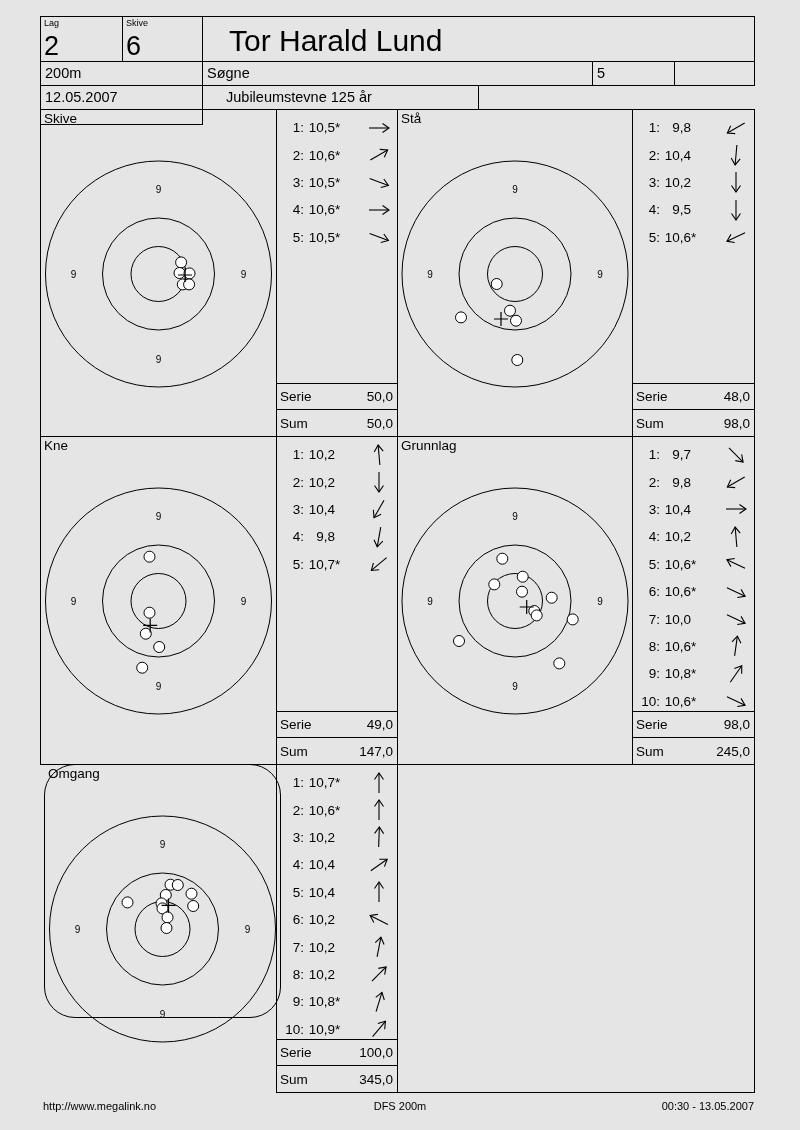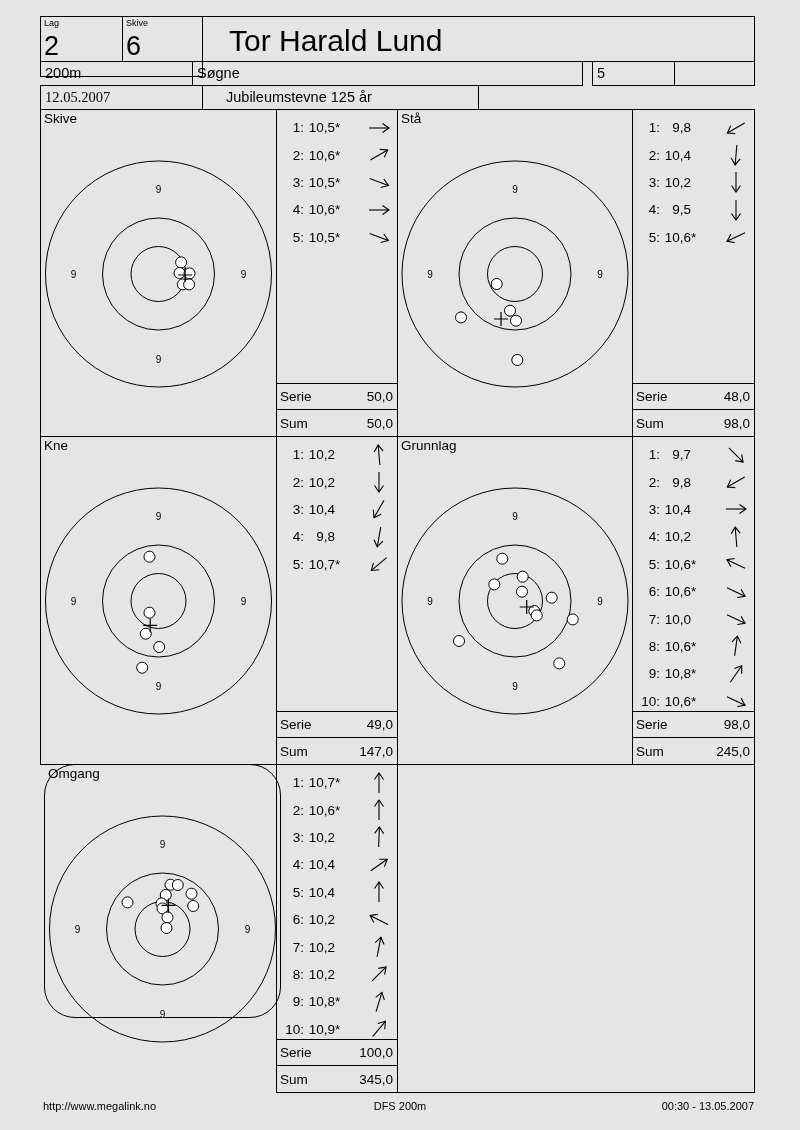--- a/index.html
+++ b/index.html
@@ -32,32 +32,32 @@
     <div class="big-val">2</div>
   </div>
   <div class="cell" style="left:122px;top:16px;width:81px;height:46px;">
     <div class="tiny-label">Skive</div>
     <div class="big-val">6</div>
   </div>
   <div class="cell name-cell" style="left:202px;top:16px;width:553px;height:46px;padding-left:26px;">
     <span>Tor Harald Lund</span>
   </div>
 
-  <div class="cell mid-cell" style="left:40px;top:61px;width:163px;height:16px;">
+  <div class="cell mid-cell" style="left:40px;top:61px;width:163px;height:25px;">
     <span>200m</span>
   </div>
-  <div class="cell mid-cell" style="left:192px;top:61px;width:391px;height:25px;">
+  <div class="cell mid-cell" style="left:202px;top:61px;width:391px;height:25px;">
     <span>Søgne</span>
   </div>
   <div class="cell mid-cell" style="left:592px;top:61px;width:83px;height:25px;">
     <span>5</span>
   </div>
   <div class="cell" style="left:674px;top:61px;width:81px;height:25px;"></div>
 
-  <div class="cell mid-cell" style="left:40px;top:85px;width:163px;height:25px;font-family:Liberation Serif, serif;">
+  <div class="cell mid-cell" style="left:40px;top:85px;width:163px;height:40px;">
     <span>12.05.2007</span>
   </div>
   <div class="cell mid-cell" style="left:202px;top:85px;width:277px;height:25px;padding-left:23px;">
     <span>Jubileumstevne 125 år</span>
   </div>
 
   <div id="panels">
       <div class="cell" style="left: 40px; top: 109px; width: 237px; height: 328px;">
         <div class="panel-title">Skive</div>
         <svg width="235" height="326" viewBox="0 0 235 326" class="target-svg">

